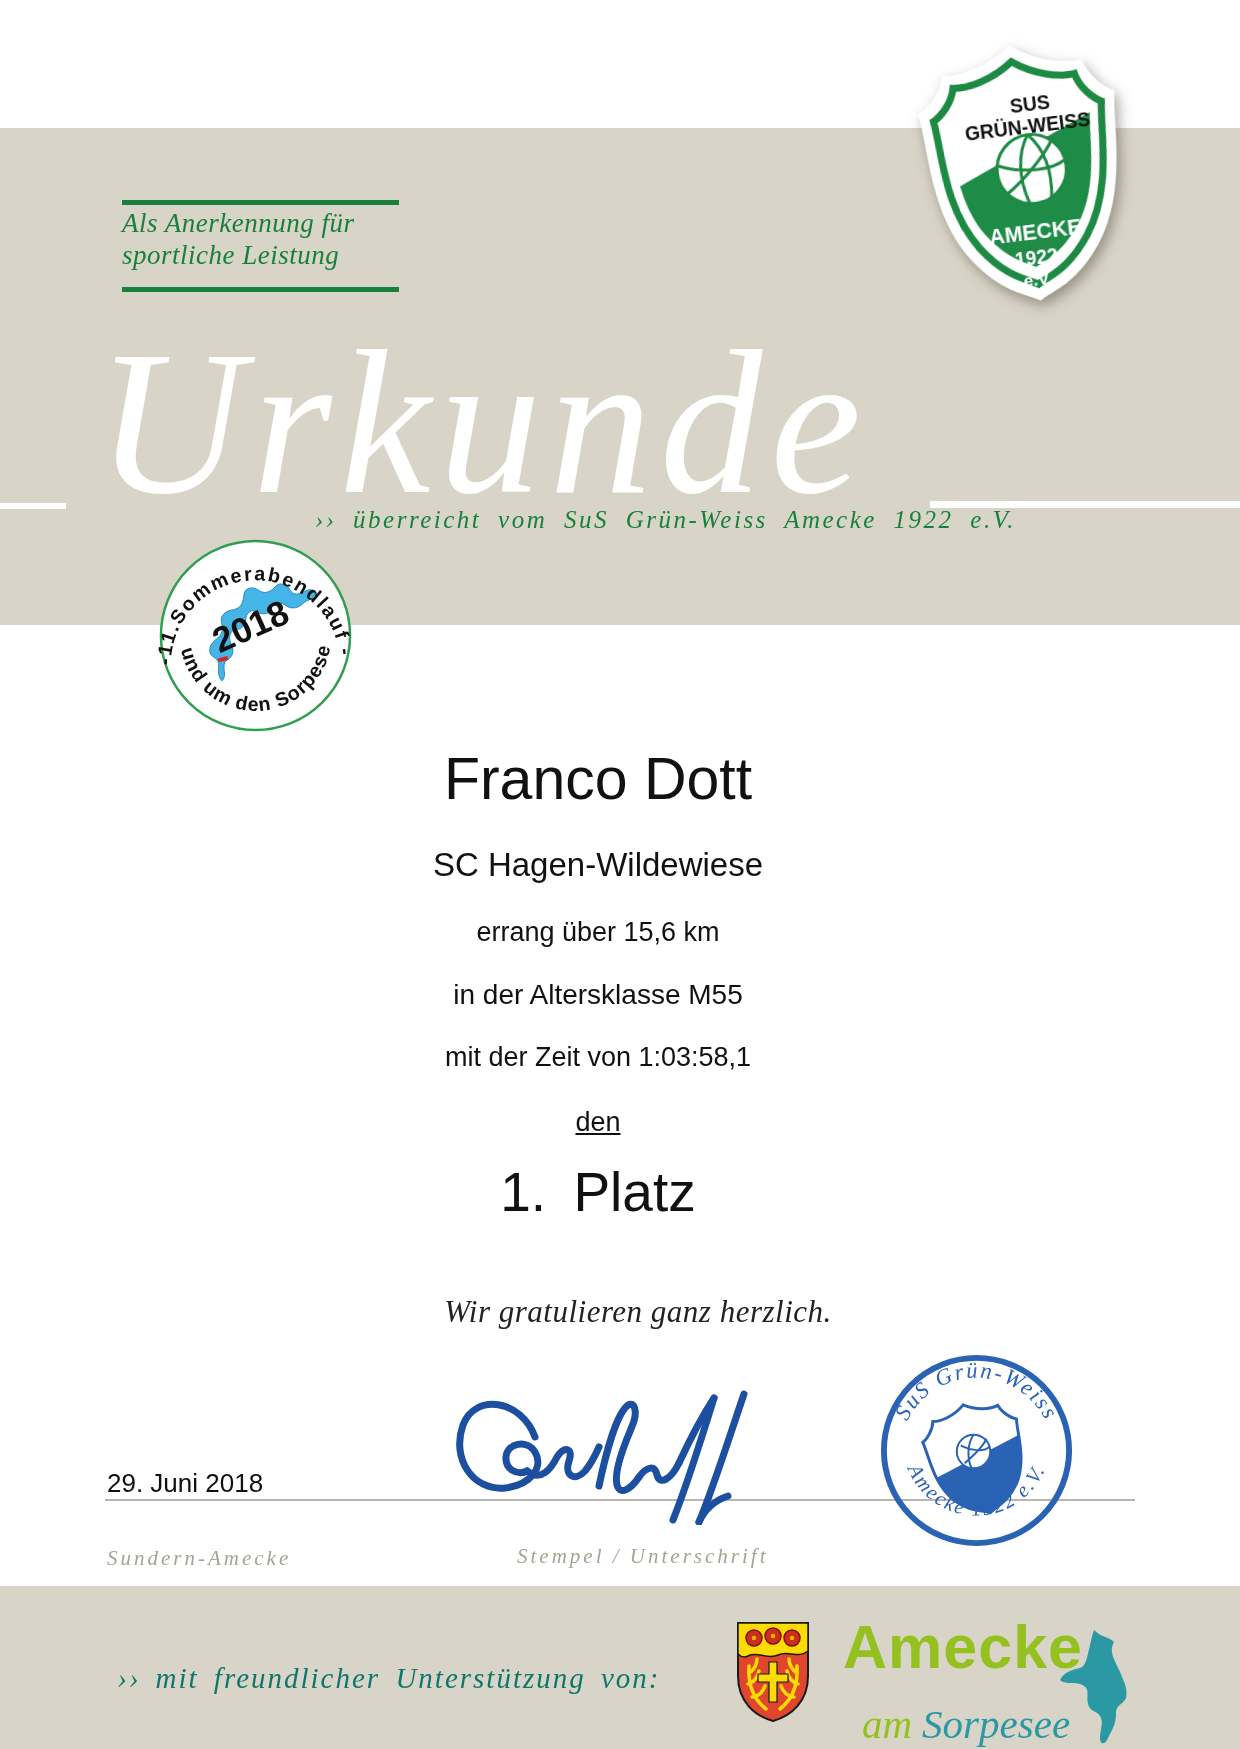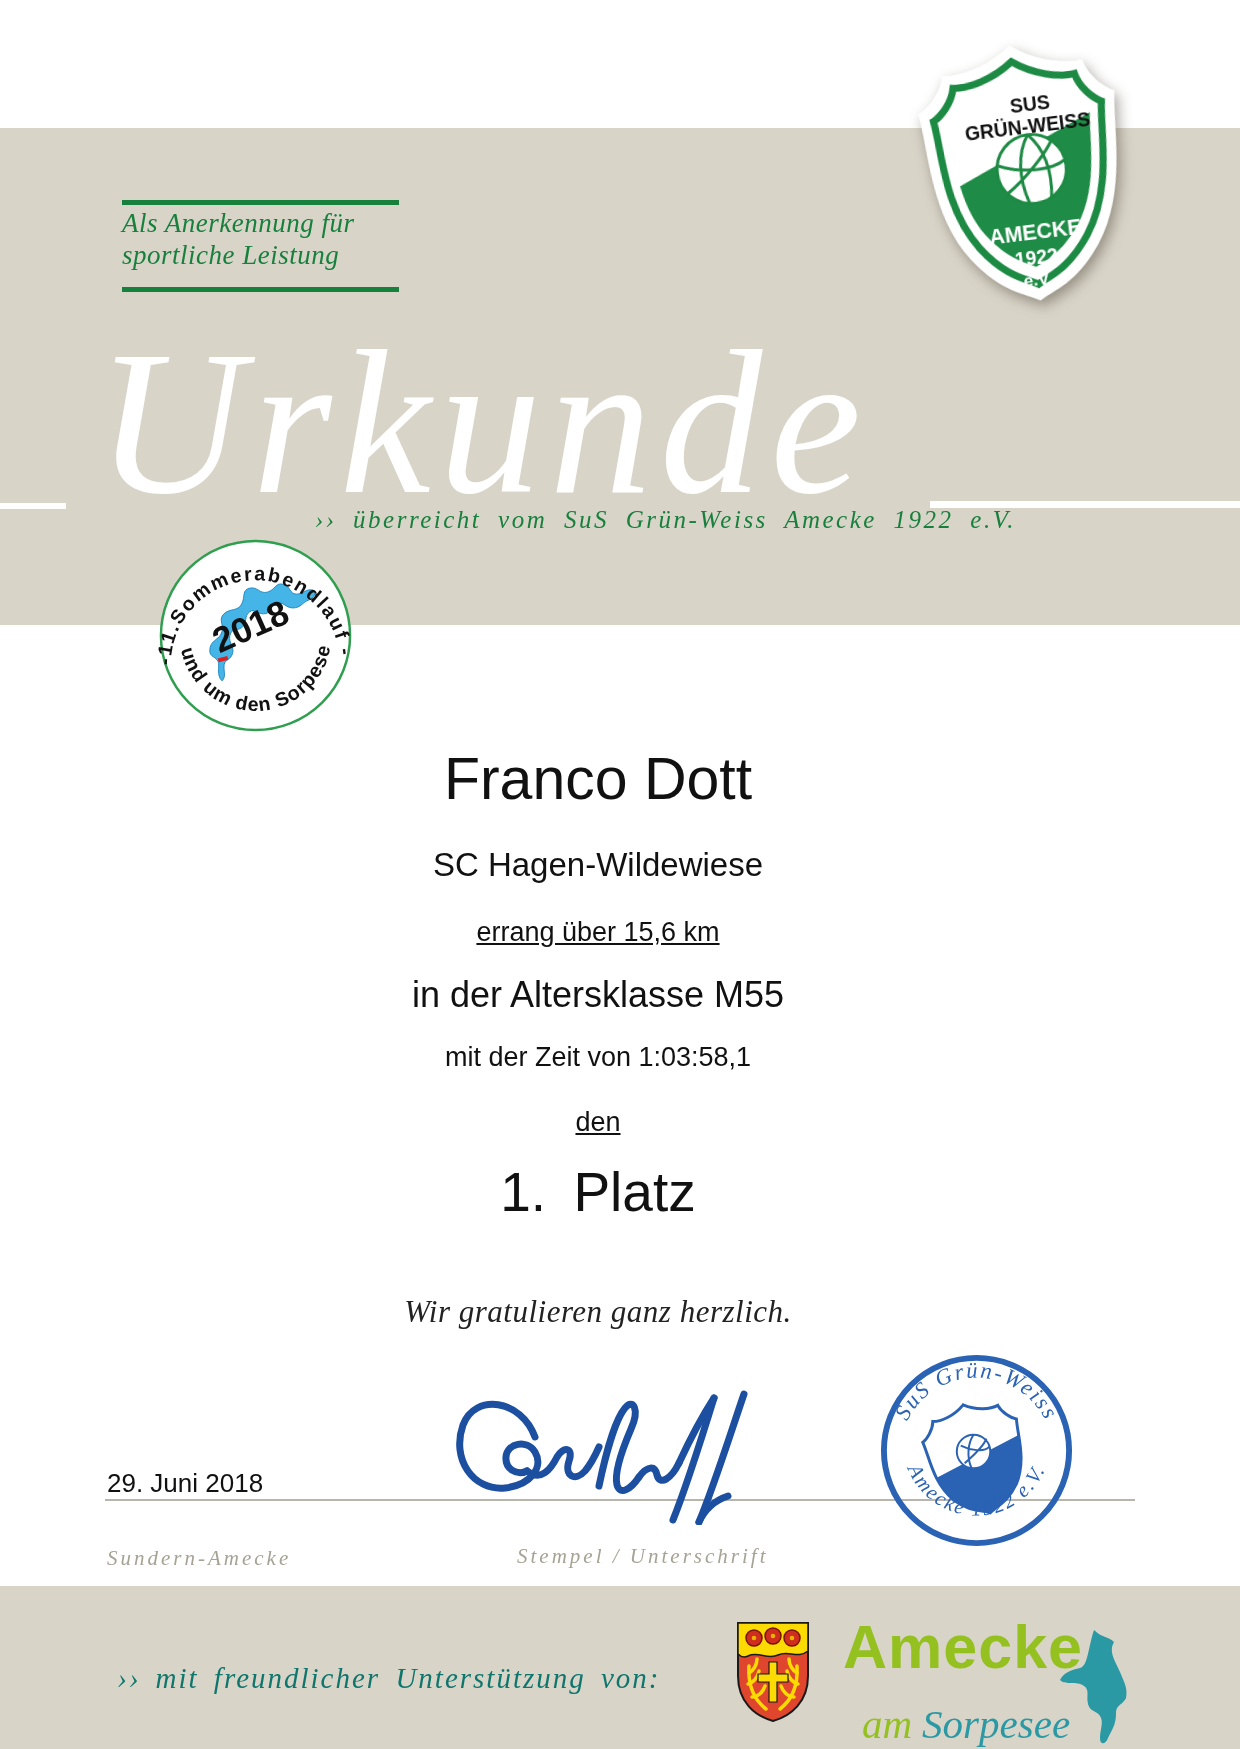--- a/index.html
+++ b/index.html
@@ -34,27 +34,27 @@
   }
 
   #club-badge{position:absolute;left:918px;top:40px;width:214px;height:266px;
     transform:rotate(-7deg);filter:drop-shadow(3px 6px 7px rgba(60,55,40,.45));}
 
   #event-logo{position:absolute;left:157px;top:537px;width:197px;height:197px;}
 
   .cline{position:absolute;left:0;width:1196px;text-align:center;color:#111111;white-space:nowrap;}
   #line-name{top:750px;font-size:59px;line-height:59px;}
   #line-club{top:851px;font-size:33px;line-height:27px;}
-  #line-dist{top:919px;font-size:27px;line-height:27px;text-decoration:underline;}
-  #line-class{top:981px;font-size:36px;line-height:27px;}
+  #line-dist{top:919px;font-size:27px;line-height:27px;}
+  #line-class{top:981px;font-size:28px;line-height:27px;}
   #line-time{top:1044px;font-size:27px;line-height:27px;}
   #line-den{top:1109px;font-size:27px;line-height:27px;text-decoration:underline;}
   #line-platz{top:1165px;font-size:55px;line-height:55px;word-spacing:12px;}
   #line-congrats{top:1296px;font-family:"Liberation Serif",serif;font-style:italic;
-    font-size:31px;line-height:31px;color:#222222;letter-spacing:.5px;}
+    font-size:31px;line-height:31px;color:#222222;letter-spacing:.5px;margin-left:40px;}
 
   #date-text{position:absolute;left:107px;top:1468px;font-size:26px;color:#111111;}
   #footer-rule{position:absolute;left:105px;top:1499px;width:1030px;height:2px;background:#b8b5ad;}
   .sub-label{
     position:absolute;font-family:"Liberation Serif",serif;font-style:italic;
     font-size:21px;color:#a6a294;letter-spacing:3px;white-space:nowrap;margin-top:40px;
   }
   #place-label{left:107px;top:1506px;}
   #stamp-label{left:517px;top:1504px;}
 

